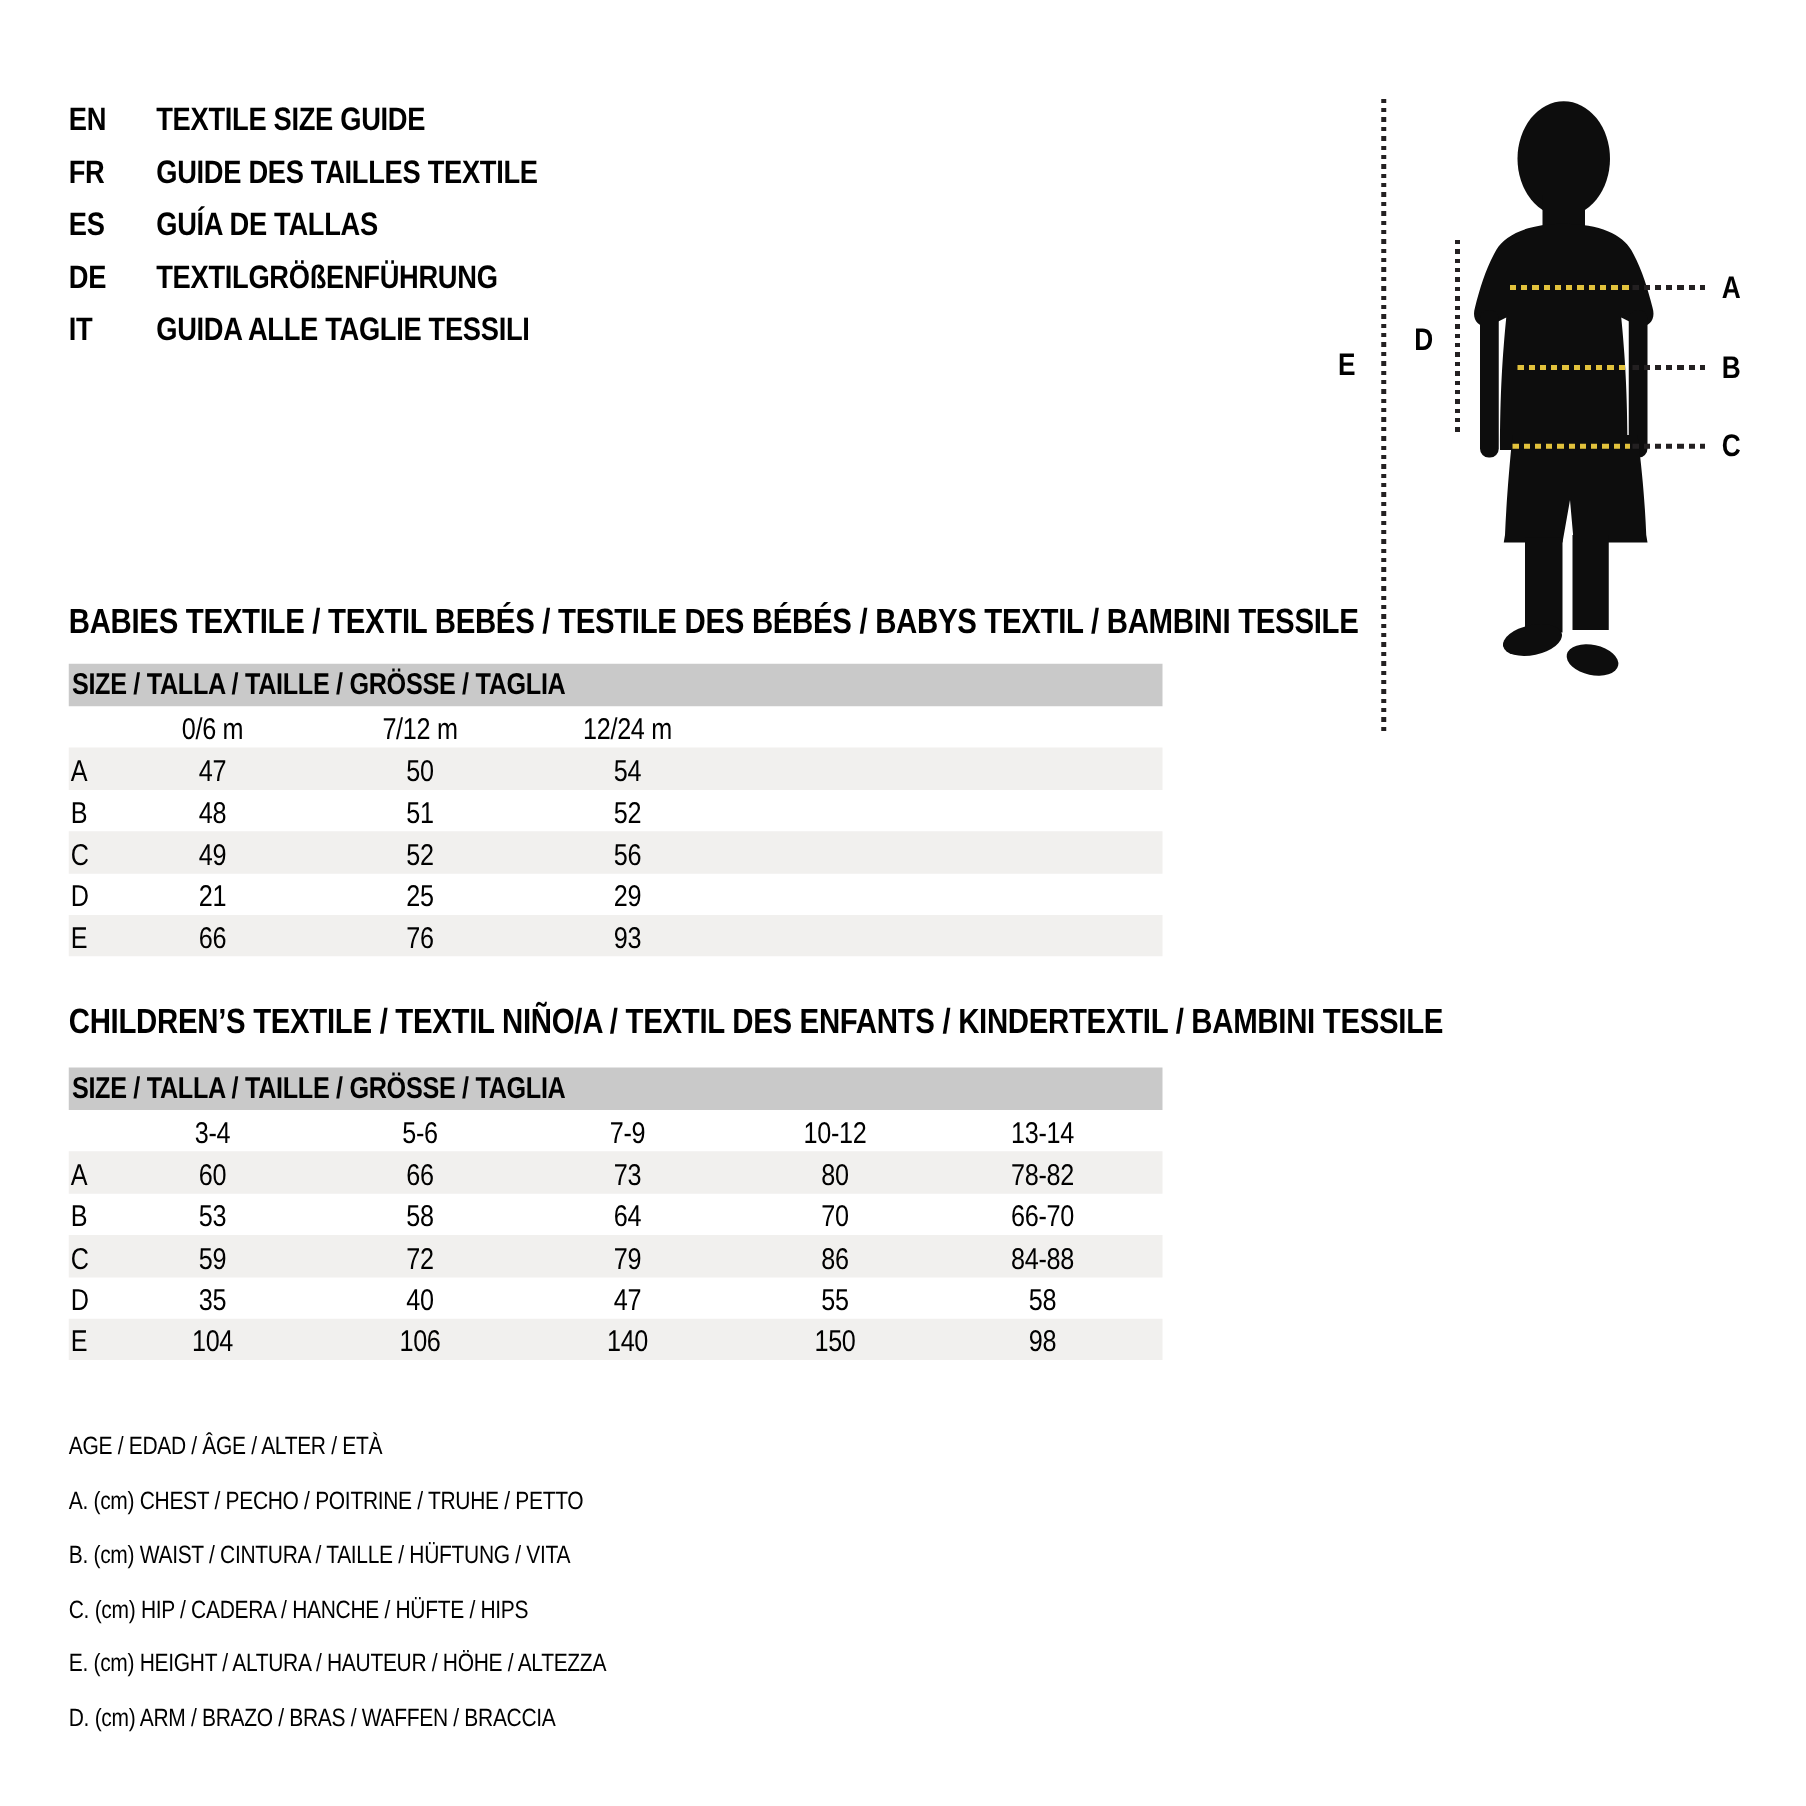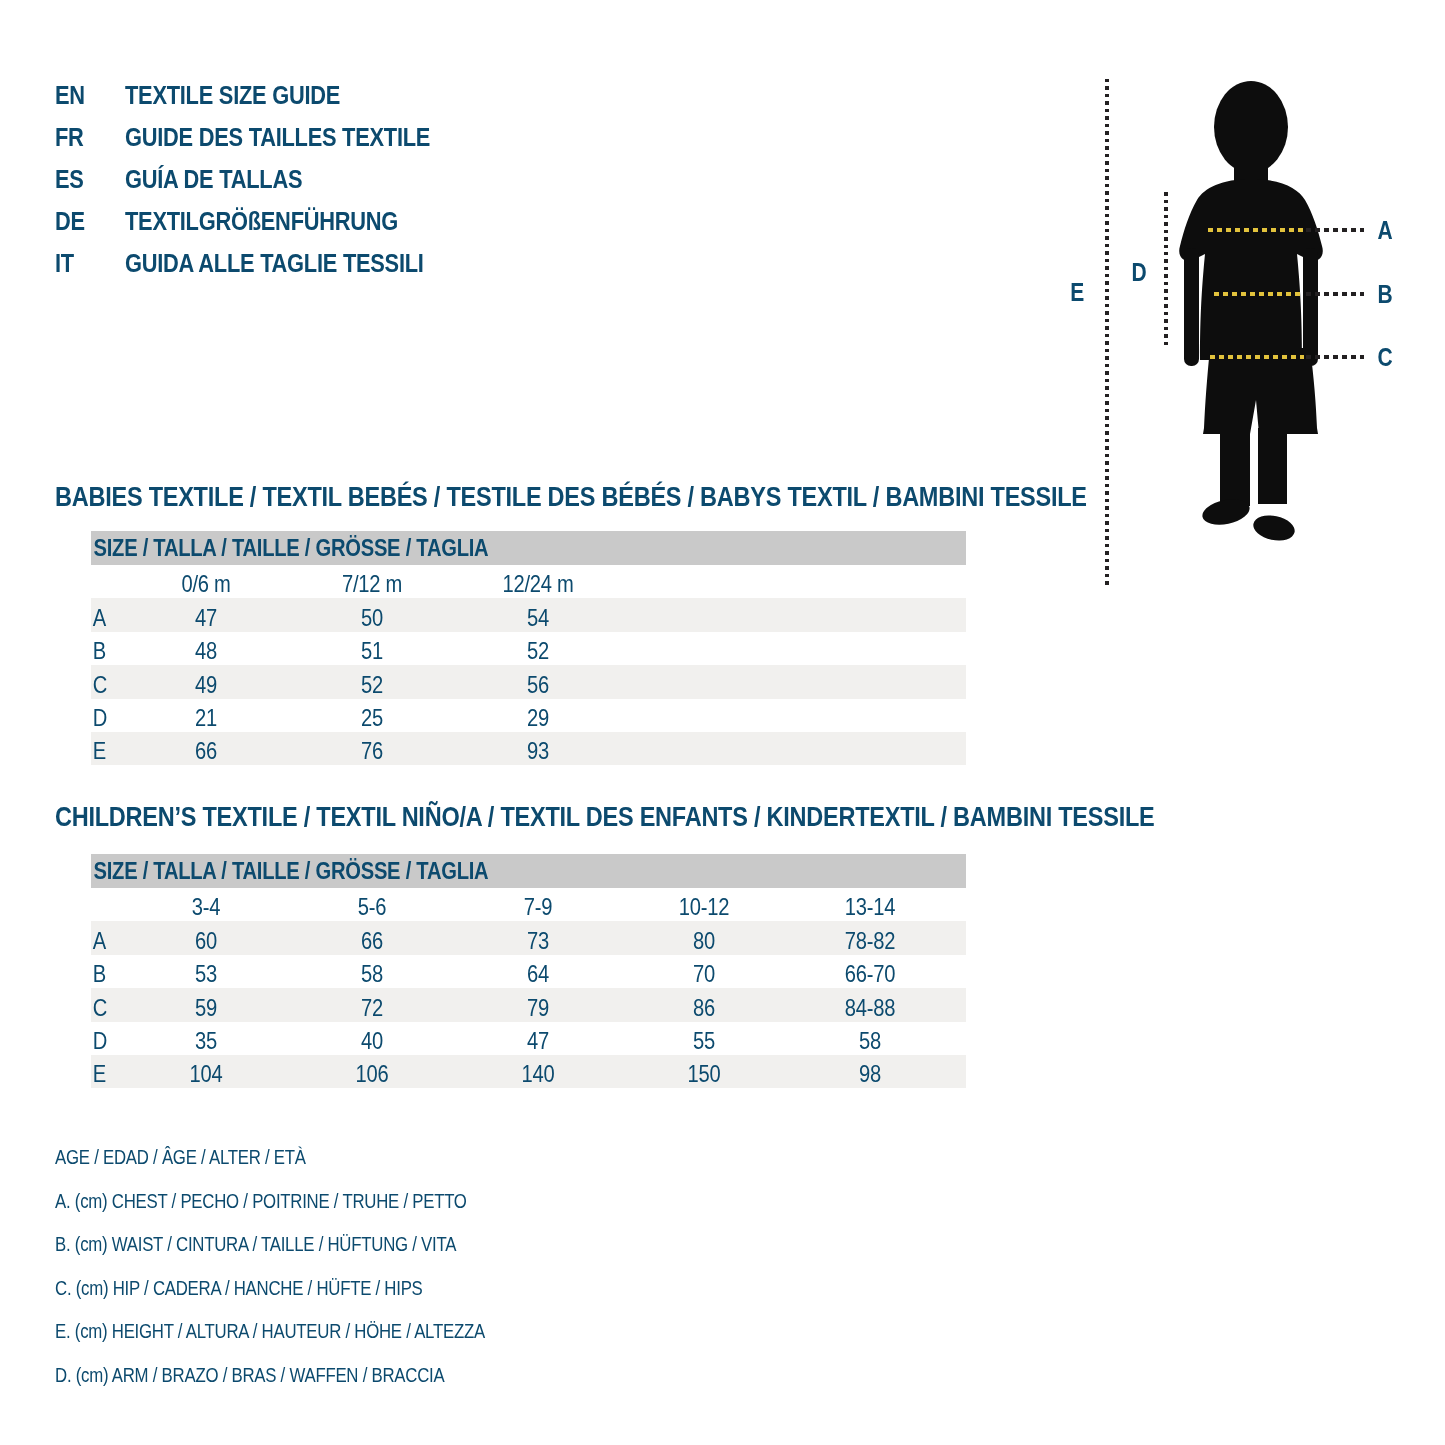--- a/index.html
+++ b/index.html
@@ -1,33 +1,33 @@
 <!DOCTYPE html>
 <html><head>
 <meta charset="utf-8">
 <style>
   html,body{margin:0;padding:0;background:#ffffff;}
   #canvas{
     position:relative;width:1445px;height:1445px;background:#ffffff;overflow:hidden;
-    font-family:"Liberation Sans","DejaVu Sans",sans-serif;color:#0c4a6e;
+    font-family:"Liberation Sans","DejaVu Sans",sans-serif;color:#000000;
   }
   .cnd{display:inline-block;transform:scaleX(0.84);transform-origin:left center;letter-spacing:-0.3px;white-space:nowrap;}
   .cndc{display:inline-block;transform:scaleX(0.84);transform-origin:center center;letter-spacing:-0.3px;white-space:nowrap;}
 
   
   .lang-block{position:absolute;left:55px;top:74px;}
   .lang-row{display:flex;height:42px;align-items:center;}
   .lang-code{width:70px;font-size:26px;font-weight:700;}
   .lang-title{font-size:26px;font-weight:700;}
 
   
   .section-title{position:absolute;left:55px;height:26px;font-size:28px;font-weight:700;line-height:26px;}
 
   
-  .size-table{position:absolute;left:55px;width:875px;margin-left:36px;}
+  .size-table{position:absolute;left:55px;width:875px;}
   .size-bar{height:34px;background:#c9c9c9;display:flex;align-items:center;}
   .size-bar .cnd{font-size:24px;font-weight:700;padding-left:3px;}
   .t-row{display:flex;height:33.4px;align-items:flex-end;}
   .t-row.alt{background:#f1f0ee;}
   .t-label{width:30px;padding-left:2px;font-size:24px;font-weight:400;transform-origin:left center;}
   .t-cell{width:166px;text-align:center;font-size:24px;font-weight:400;transform-origin:center center;}
   .col-head .t-cell{font-weight:400;}
 
   
   .legend-block{position:absolute;left:55px;top:1136px;}

